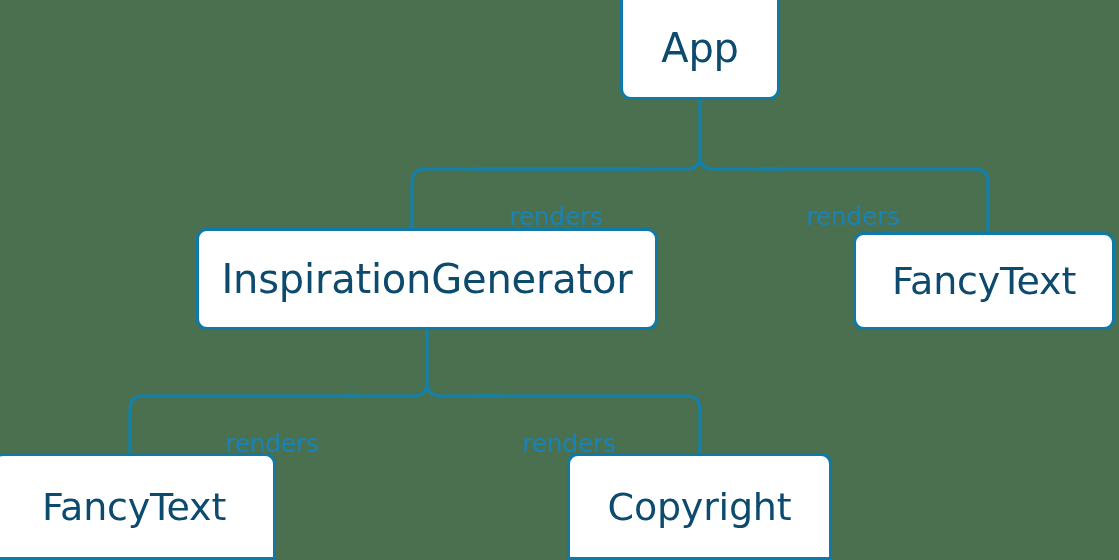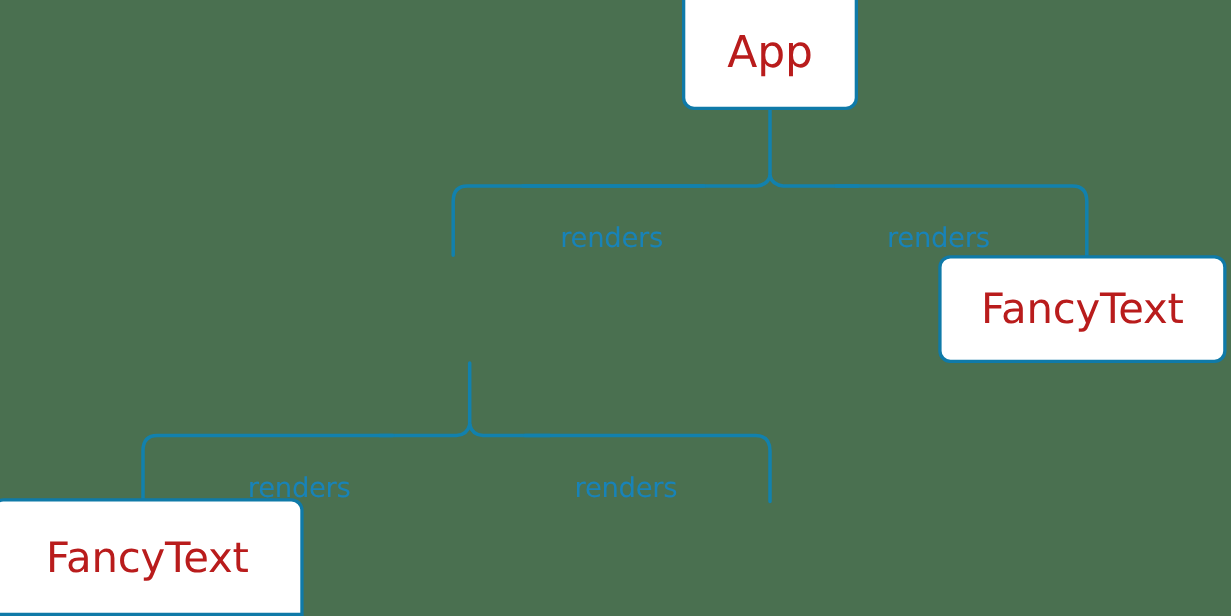--- a/index.html
+++ b/index.html
@@ -33,21 +33,21 @@
     border-radius: 11px;
     display: flex;
     align-items: center;
     justify-content: center;
     color: #11719e;
     letter-spacing: -0.2px;
     white-space: nowrap;
     z-index: 2;
   }
   .node-label {
-    color: #b91c1c;
+    color: #0c4a6e;
     font-weight: 400;
   }
   #node-app {
     left: 620px;
     top: -5px;
     width: 160px;
     height: 105px;
     border-top-left-radius: 0;
     border-top-right-radius: 0;
   }
@@ -133,28 +133,34 @@
 
     <path class="edge-path" d="M 357 396 L 143 396 Q 130 396 130 410 L 130 456"></path>
 
     <path class="edge-path" d="M 477 396 L 687 396 Q 700 396 700 410 L 700 456"></path>
   </svg>
 
   <div class="node" id="node-app">
     <span class="node-label">App</span>
   </div>
 
+  <div class="node" id="node-inspiration">
+    <span class="node-label">InspirationGenerator</span>
+  </div>
 
   <div class="node" id="node-fancytext-right">
     <span class="node-label">FancyText</span>
   </div>
 
   <div class="node" id="node-fancytext-left">
     <span class="node-label">FancyText</span>
   </div>
 
+  <div class="node" id="node-copyright">
+    <span class="node-label">Copyright</span>
+  </div>
 
   <div class="edge-label" id="edge-label-app-inspiration">renders</div>
   <div class="edge-label" id="edge-label-app-fancytext">renders</div>
   <div class="edge-label" id="edge-label-ig-fancytext">renders</div>
   <div class="edge-label" id="edge-label-ig-copyright">renders</div>
 
 </div>
 
 </body></html>

